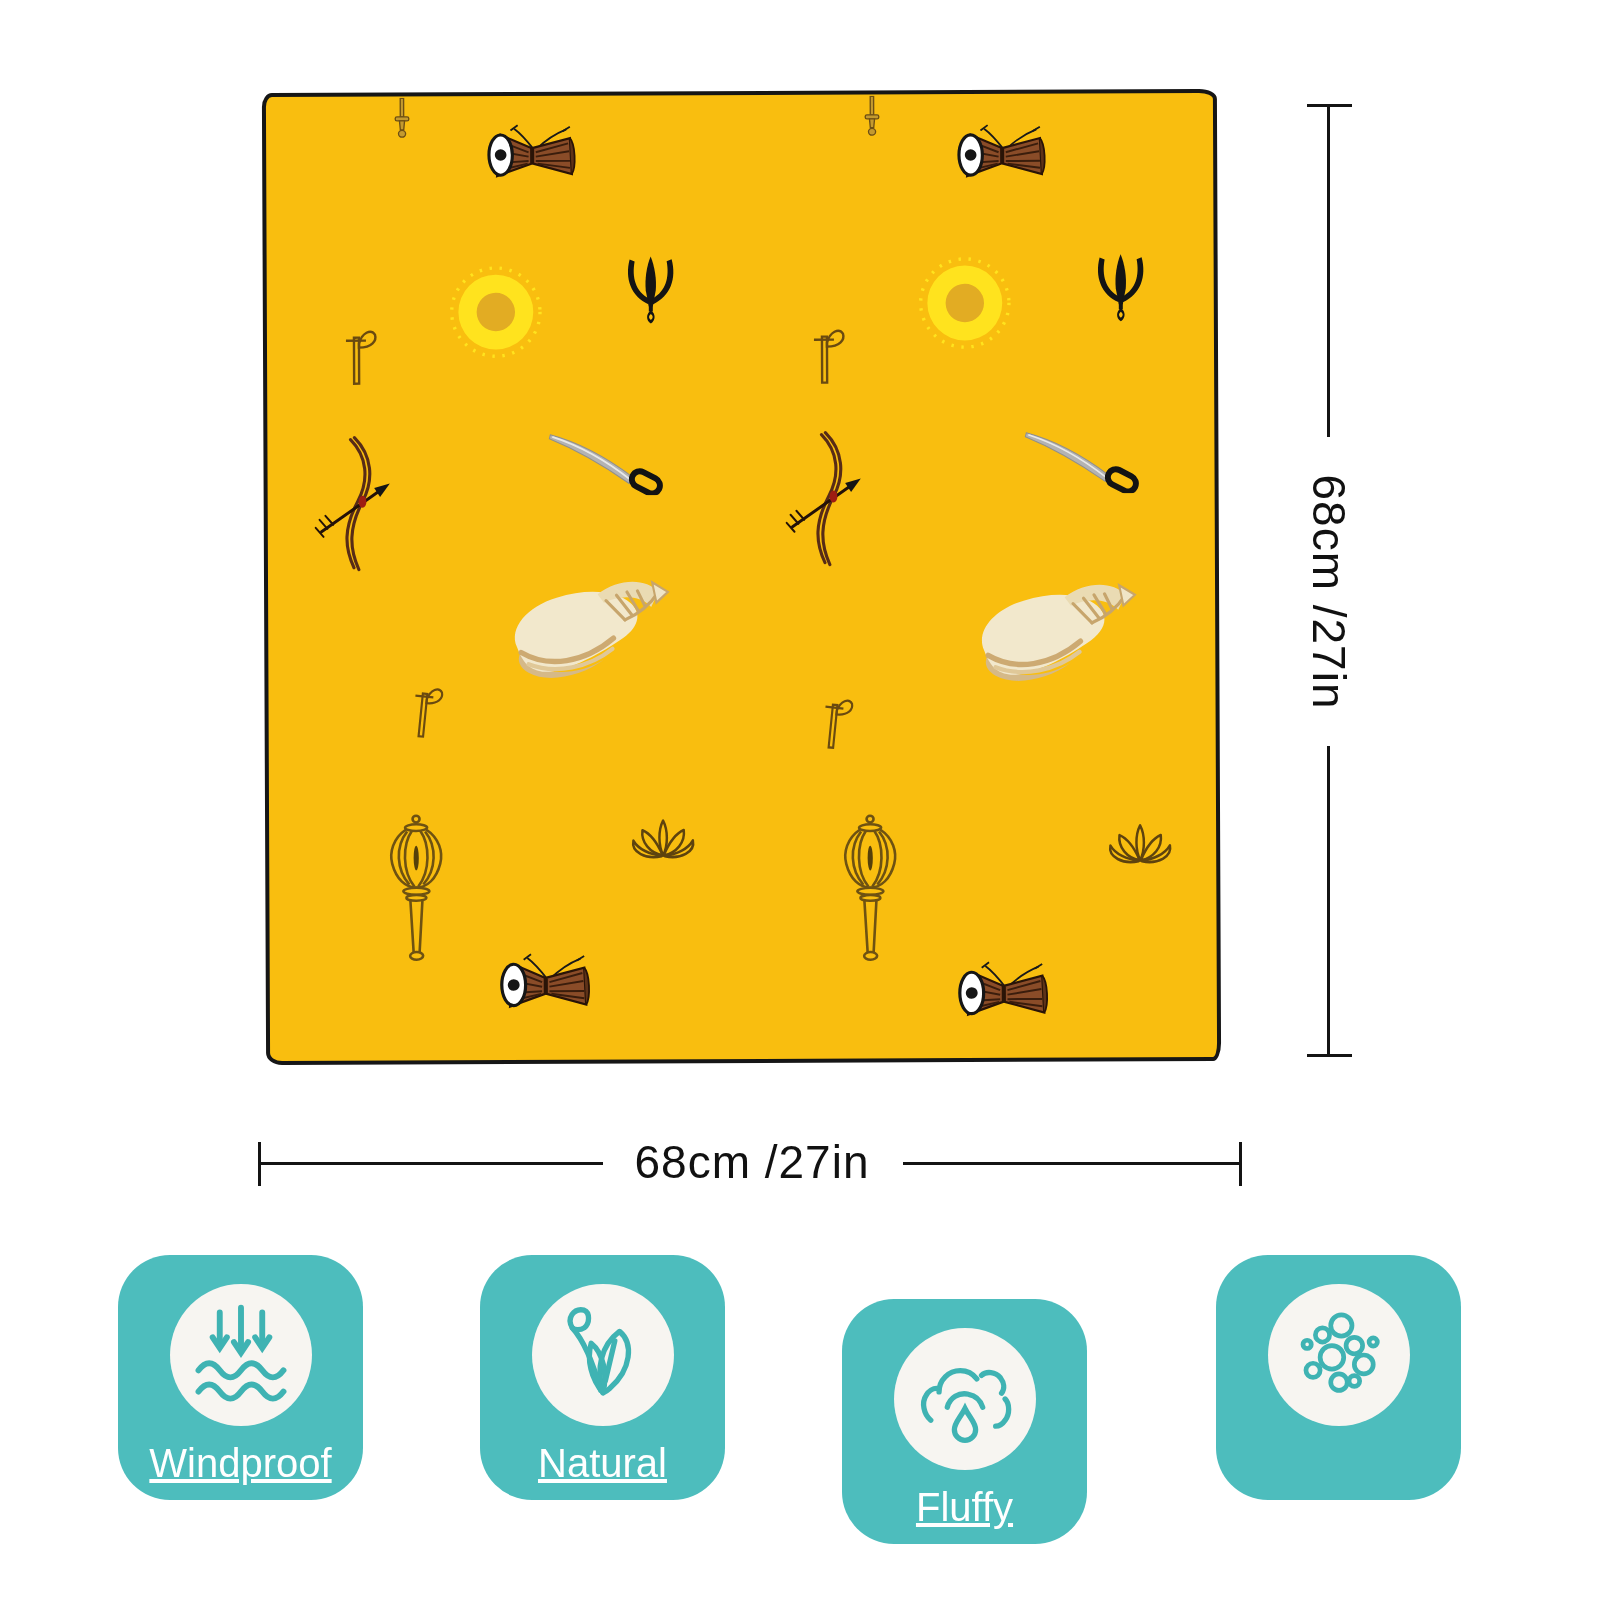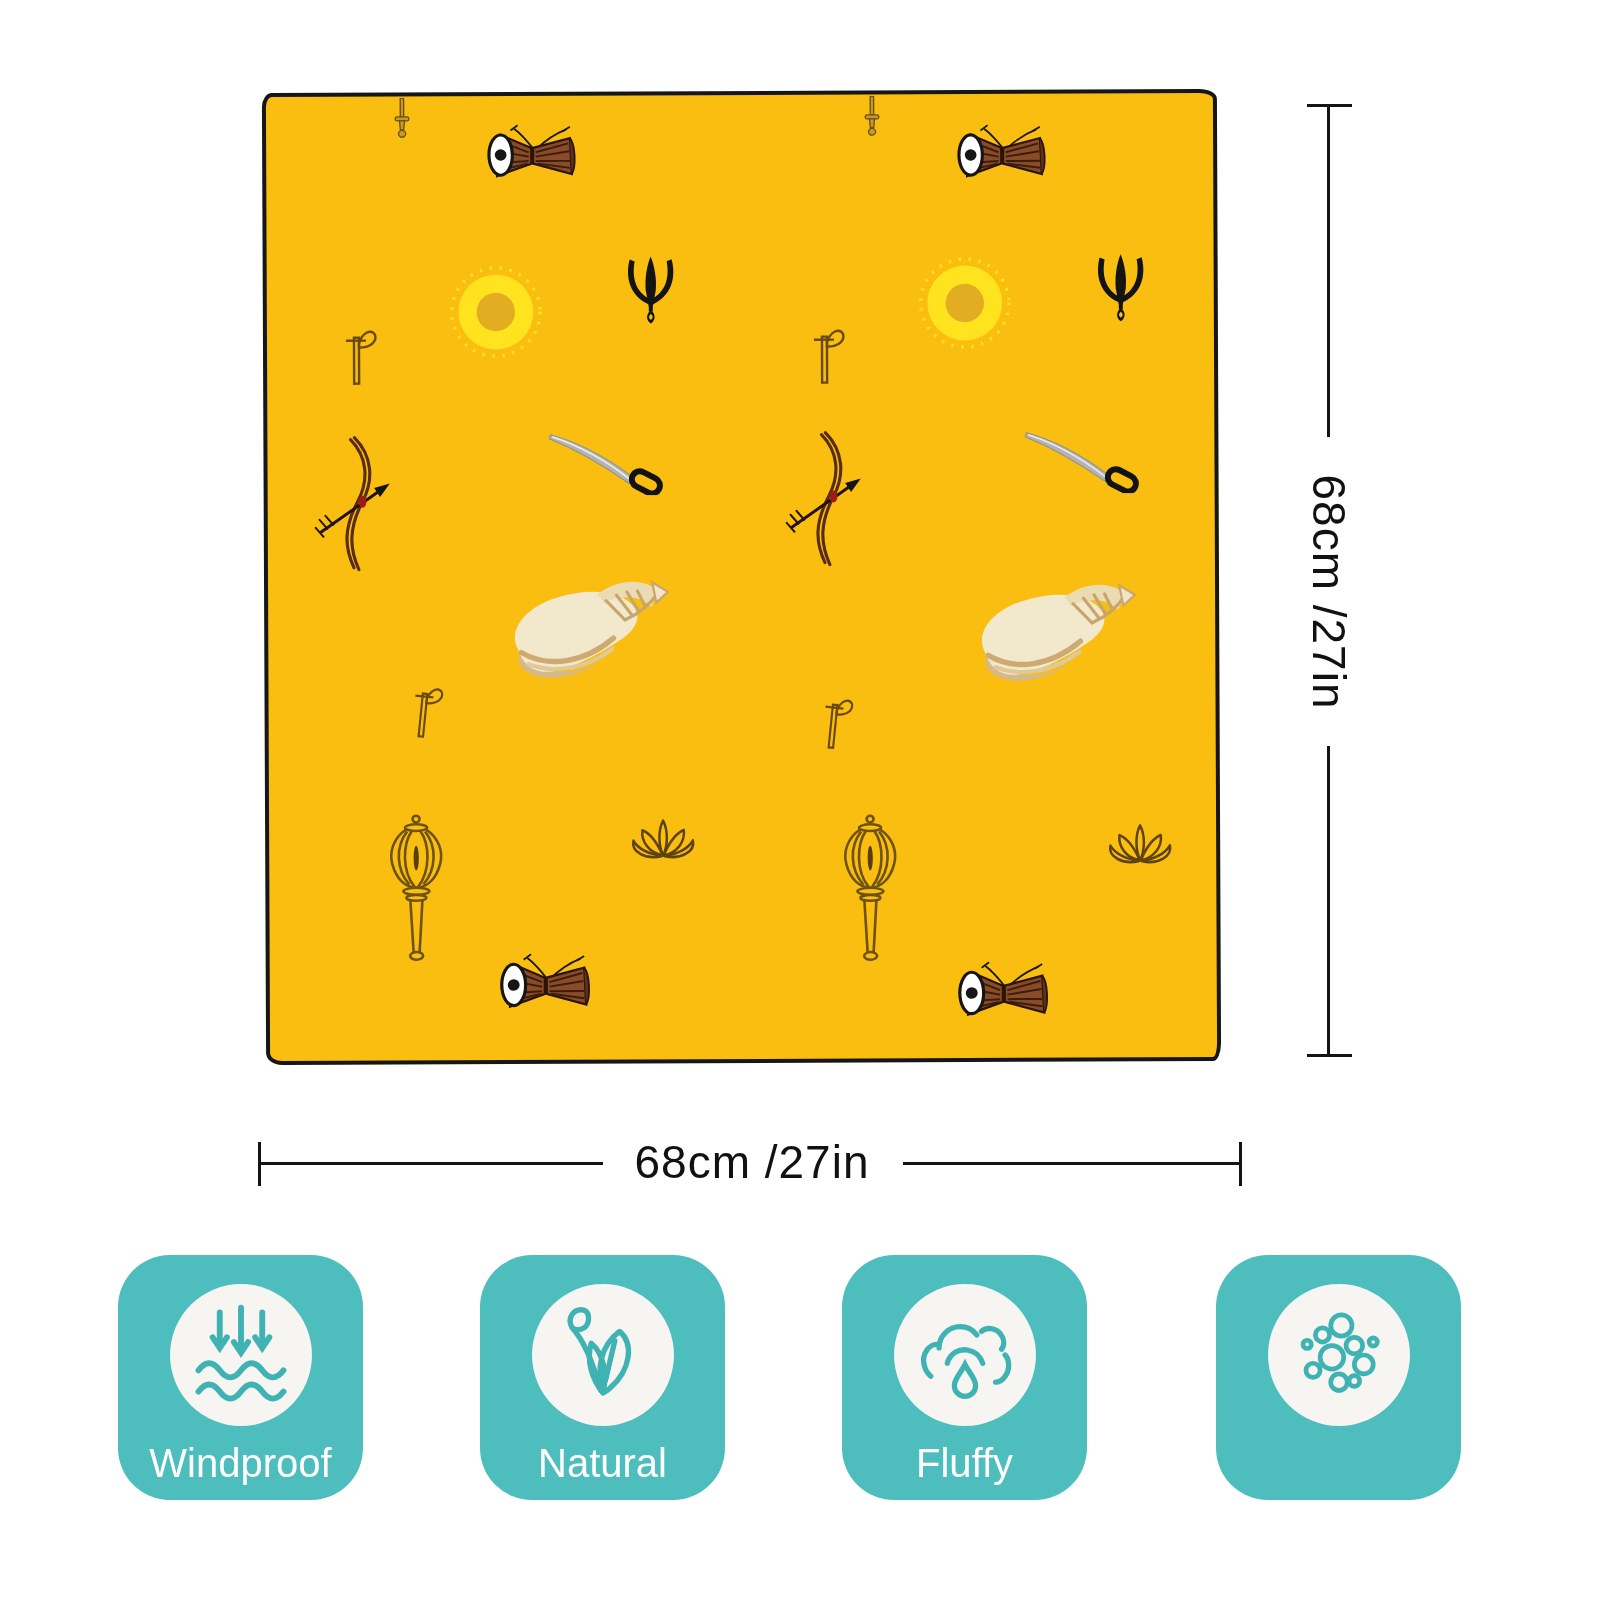--- a/index.html
+++ b/index.html
@@ -23,22 +23,22 @@
 
   
   .badges{position:absolute;left:0;top:1255px;width:1600px;height:245px;}
   .badge{position:absolute;top:0;width:245px;height:245px;background:#4DBDBD;
          border-radius:52px;}
   .badge-circle{position:absolute;left:50%;top:29px;transform:translateX(-50%);
                 width:142px;height:142px;border-radius:50%;background:#F7F5F1;
                 display:flex;align-items:center;justify-content:center;}
   .badge-circle svg{width:118px;height:118px;}
   .badge-label{position:absolute;left:0;right:0;bottom:14px;text-align:center;
-               color:#ffffff;font-size:40px;}
-  .badge1{left:118px;} .badge2{left:480px;} .badge3{left:842px;} .badge4{left:1216px;}
+               color:#ffffff;font-size:40px;text-decoration:underline;}
+  .badge1{left:118px;} .badge2{left:480px;} .badge3{left:842px;margin-top:44px;} .badge4{left:1216px;}
 </style>
 </head>
 <body>
 
 <svg style="position:absolute;width:0;height:0;overflow:hidden" aria-hidden="true">
   <defs>
     <symbol id="sym-dagger" viewBox="0 0 26 52">
       <g fill="#C49A2F" stroke="#6d4f14" stroke-width="1.6">
         <path d="M11,1 L15,1 L15,24 L11,24 Z"></path>
         <rect x="5" y="24" width="16" height="5" rx="2"></rect>

